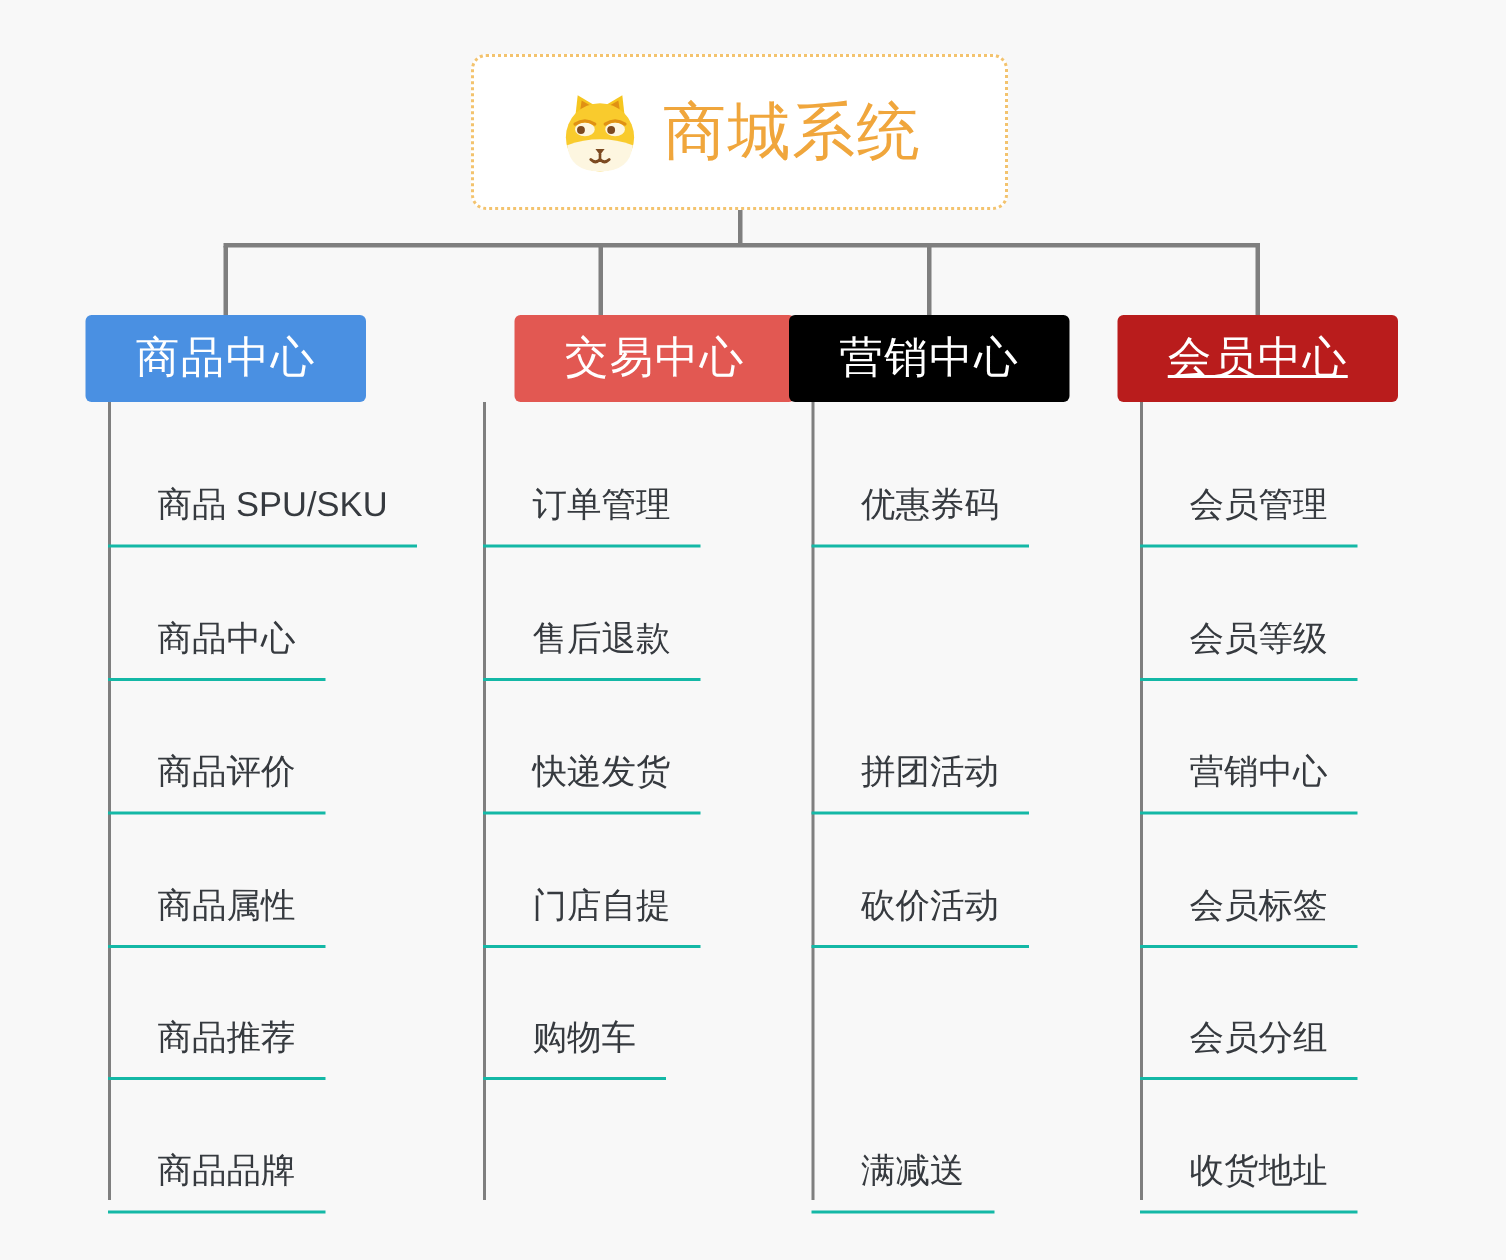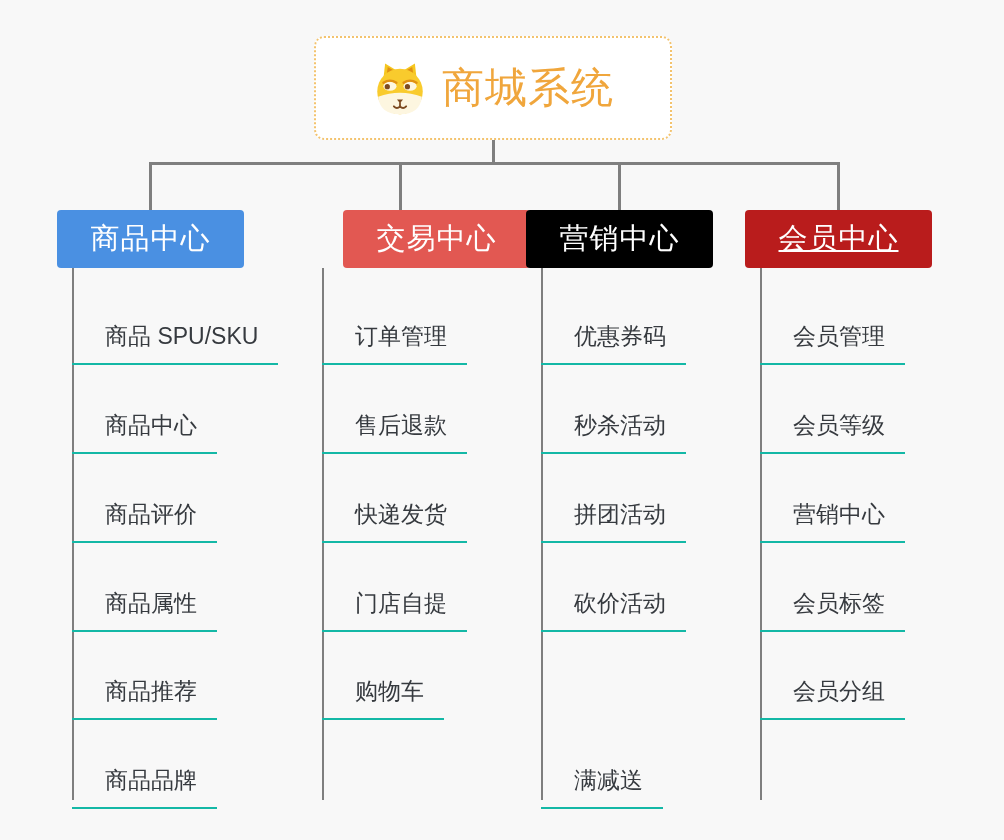--- a/index.html
+++ b/index.html
@@ -104,24 +104,24 @@
   <div class="leaf c0 r4">商品推荐</div>
   <div class="leaf c0 r5">商品品牌</div>
 
   <div class="leaf c1 r0">订单管理</div>
   <div class="leaf c1 r1">售后退款</div>
   <div class="leaf c1 r2">快递发货</div>
   <div class="leaf c1 r3">门店自提</div>
   <div class="leaf c1 r4">购物车</div>
 
   <div class="leaf c2 r0">优惠券码</div>
-  <div class="leaf c2 r1">秒杀活动</div>
   <div class="leaf c2 r2">拼团活动</div>
   <div class="leaf c2 r3">砍价活动</div>
   <div class="leaf c2 r5">满减送</div>
 
   <div class="leaf c3 r0">会员管理</div>
   <div class="leaf c3 r1">会员等级</div>
   <div class="leaf c3 r2">营销中心</div>
   <div class="leaf c3 r3">会员标签</div>
   <div class="leaf c3 r4">会员分组</div>
+  <div class="leaf c3 r5">收货地址</div>
 
 </div>
 
 </body></html>

